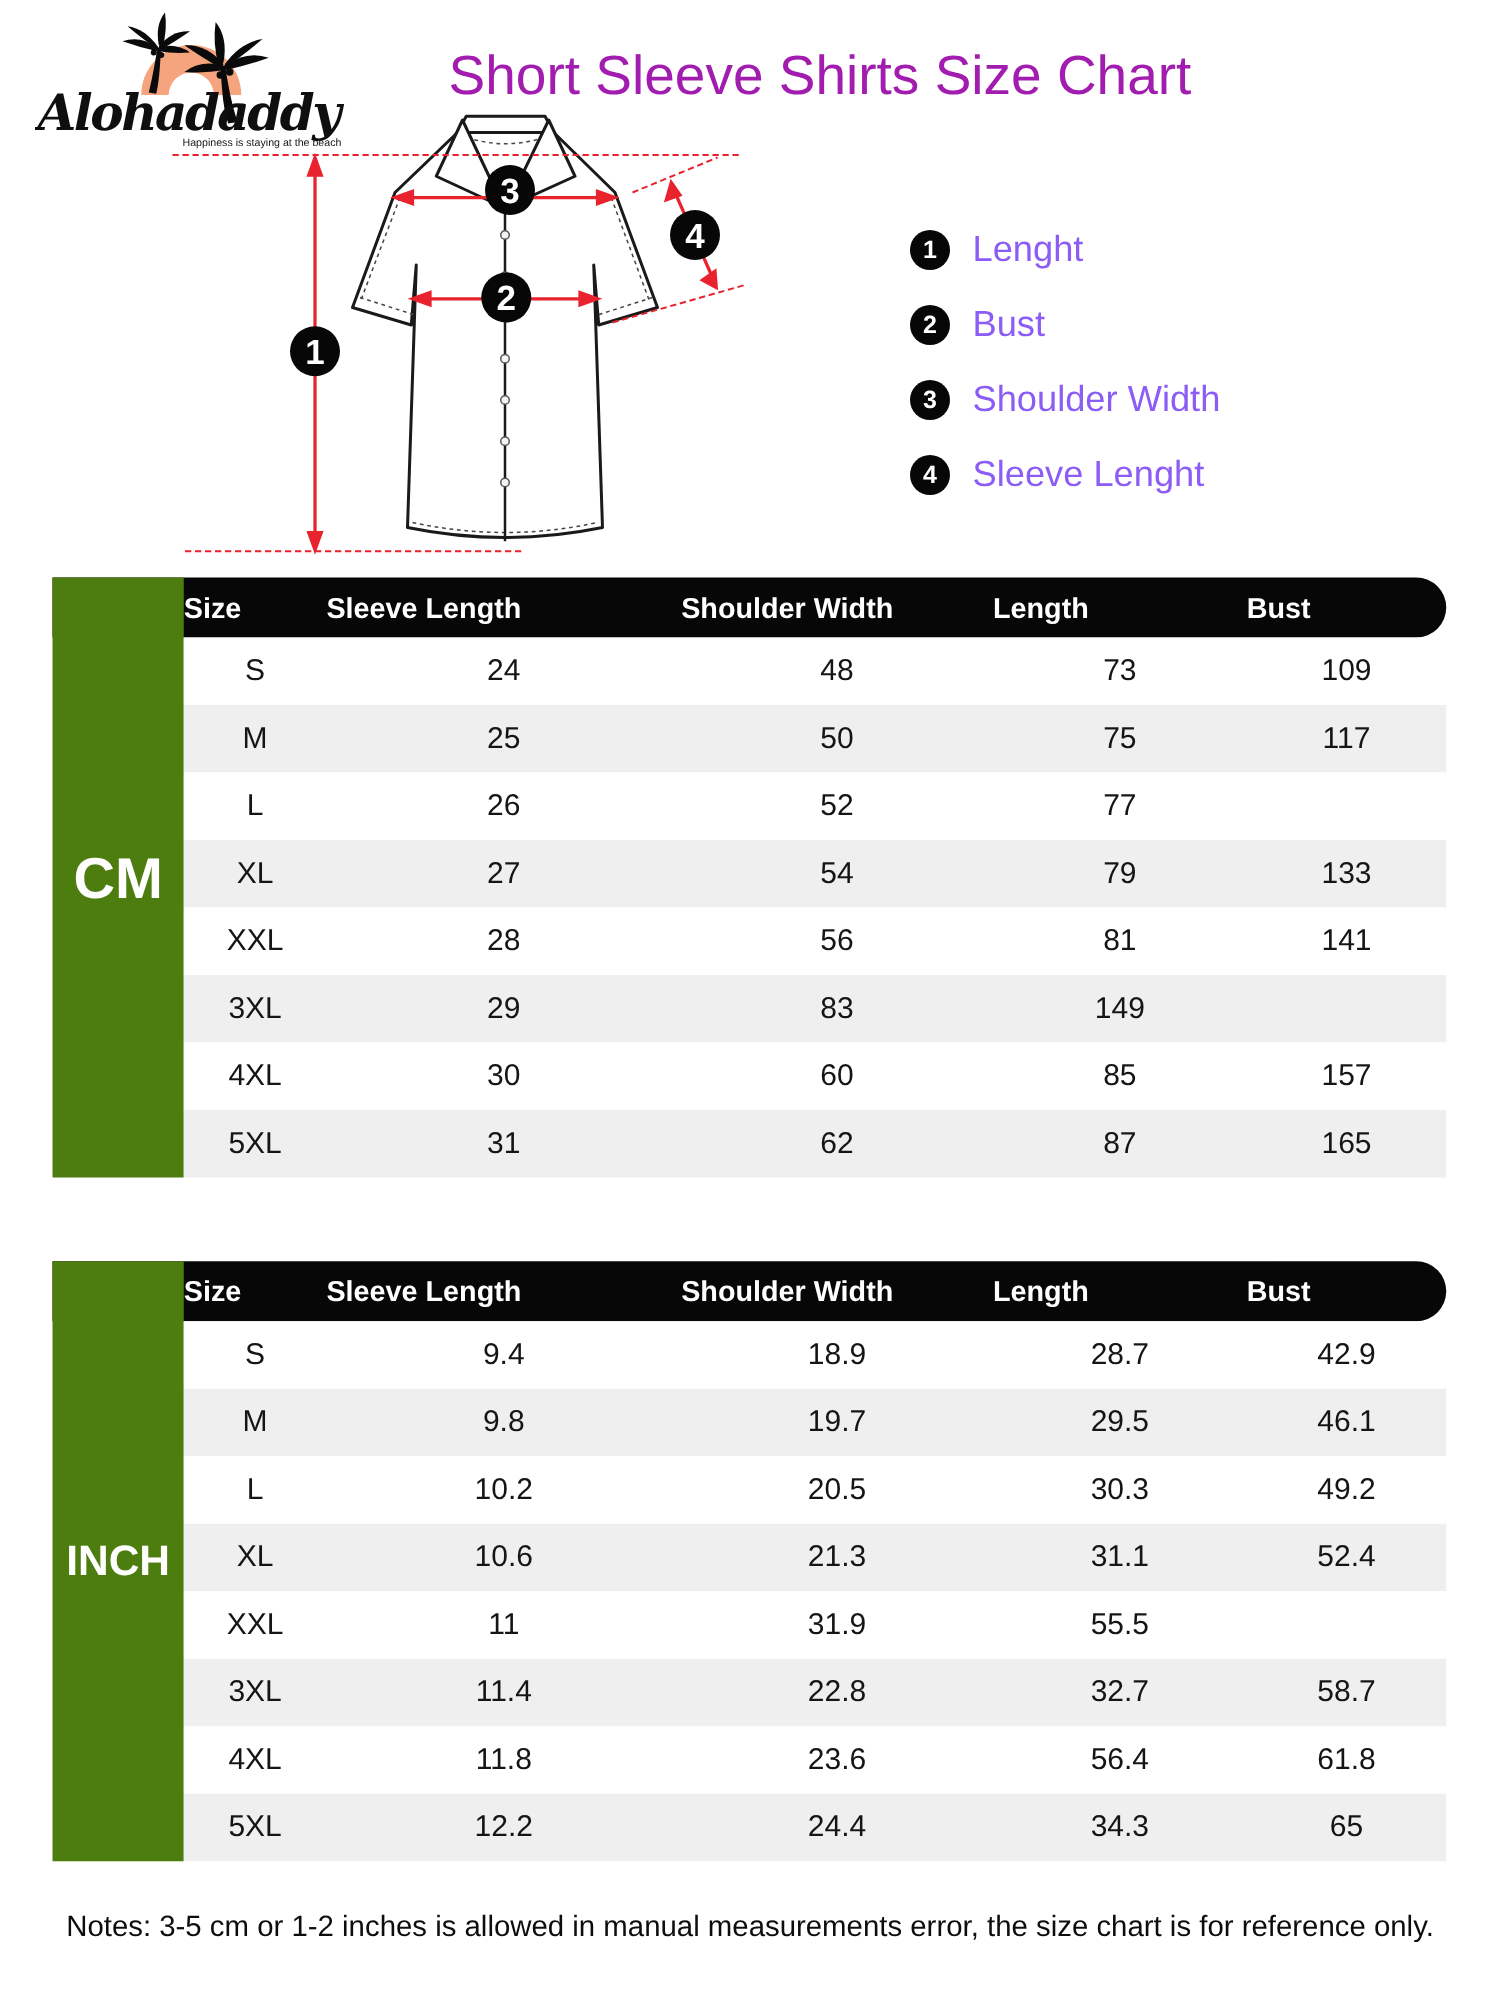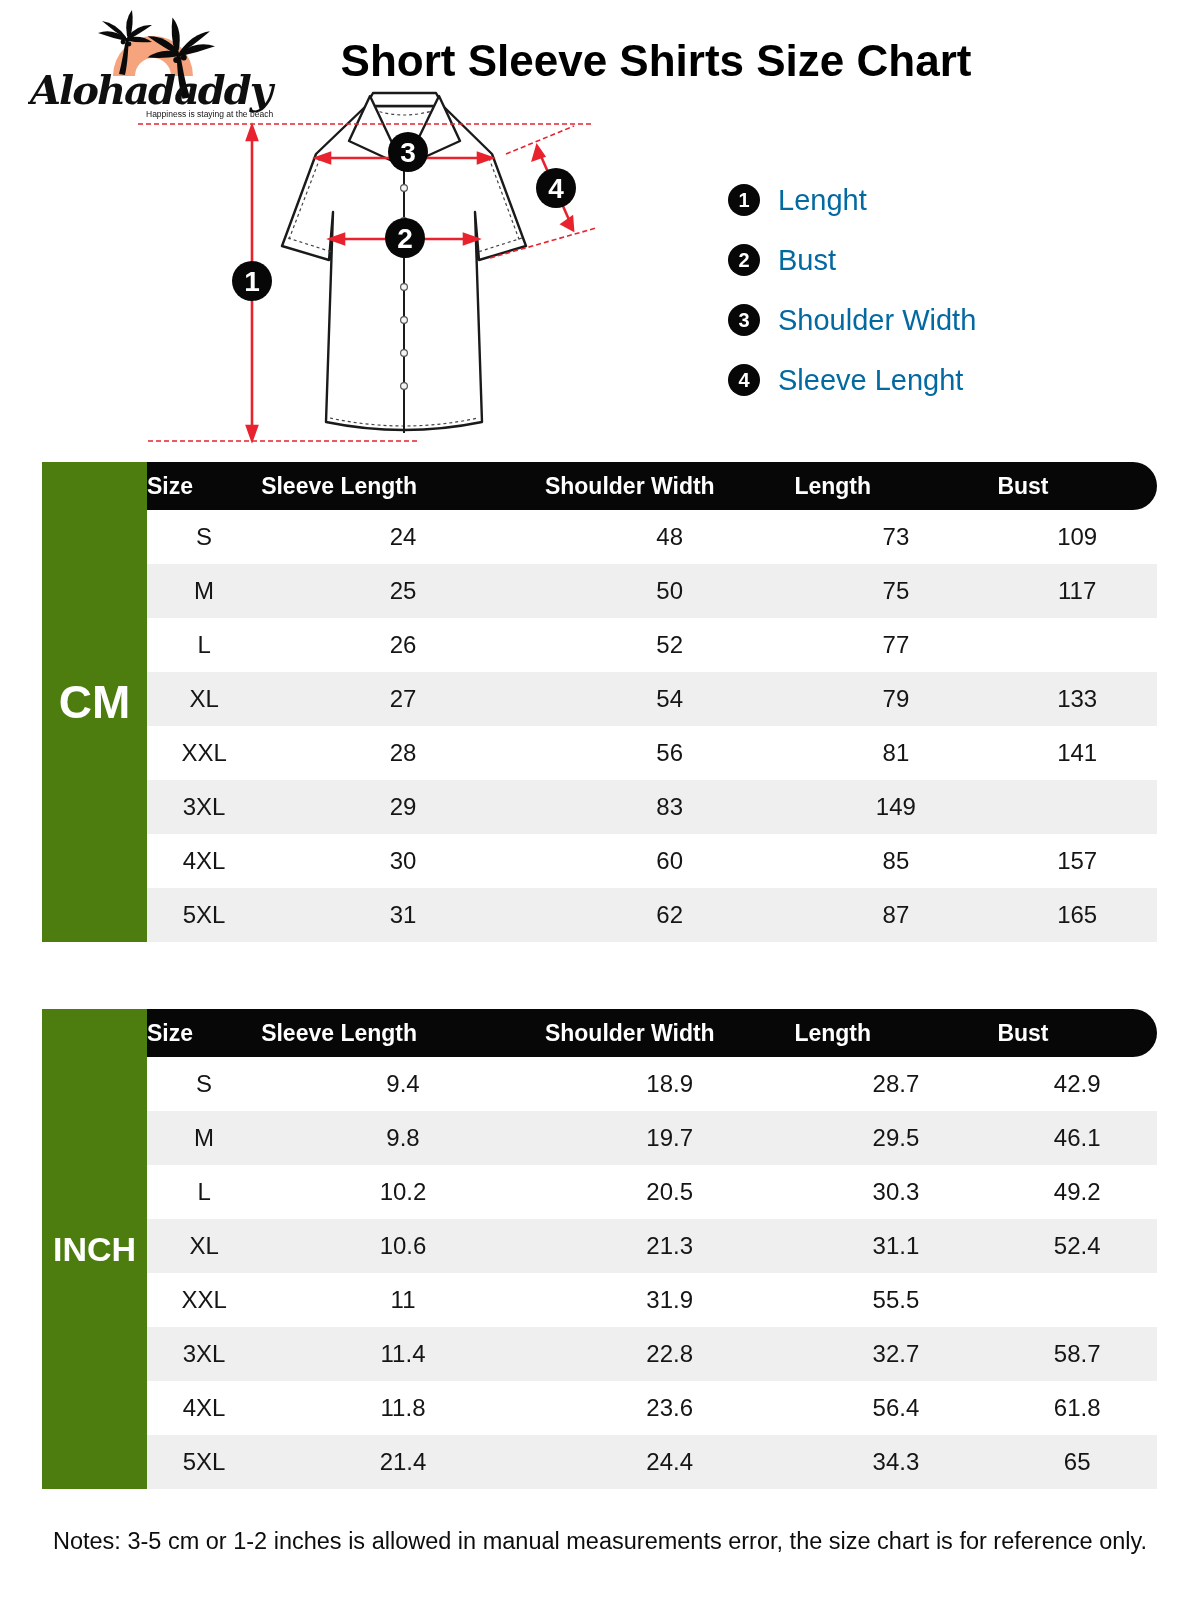--- a/index.html
+++ b/index.html
@@ -2,31 +2,31 @@
 <html><head>
 <meta charset="utf-8">
 <style>
   html,body{margin:0;padding:0;background:#ffffff;}
   body{font-family:"Liberation Sans", sans-serif;color:#111;}
   .page{position:relative;width:1200px;height:1600px;background:#fff;overflow:hidden;}
 
   
   .logo{position:absolute;left:28px;top:6px;width:250px;height:118px;}
   .title{position:absolute;left:300px;top:36px;width:712px;text-align:center;
-         font-size:44px;font-weight:bold;color:#000000;letter-spacing:0px;}
+         font-size:44px;font-weight:normal;color:#a21caf;letter-spacing:0px;}
 
   
   .diagram{position:absolute;left:130px;top:88px;width:470px;height:362px;}
 
   
   .legend{position:absolute;left:728px;top:183px;}
   .legend-item{display:flex;align-items:center;height:34px;margin-bottom:26px;}
   .legend-bullet{width:32px;height:32px;border-radius:50%;background:#070707;color:#fff;
     display:flex;align-items:center;justify-content:center;font-size:20px;font-weight:bold;flex:0 0 32px;}
-  .legend-label{margin-left:18px;font-size:29px;color:#0369a1;}
+  .legend-label{margin-left:18px;font-size:29px;color:#8b5cf6;}
 
   
   .size-table{position:absolute;left:42px;width:1115px;height:480px;}
   .size-table .side{position:absolute;left:0;top:0;bottom:0;width:105px;background:#4d7c0f;
     display:flex;align-items:center;justify-content:center;color:#fff;font-weight:bold;}
   .size-table.cm .side{font-size:46px;}
   .size-table.inch .side{font-size:34px;letter-spacing:0px;}
   .size-table .thead{position:absolute;left:0;top:0;right:0;height:48px;background:#070707;
     border-radius:0 24px 24px 0;}
   .size-table .thead-inner{margin-left:105px;height:48px;display:grid;
@@ -296,21 +296,21 @@
         </div>
         <div class="trow">
           <div class="tcell">4XL</div>
           <div class="tcell">11.8</div>
           <div class="tcell">23.6</div>
           <div class="tcell">56.4</div>
           <div class="tcell">61.8</div>
         </div>
         <div class="trow alt">
           <div class="tcell">5XL</div>
-          <div class="tcell">21.4</div>
+          <div class="tcell">12.2</div>
           <div class="tcell">24.4</div>
           <div class="tcell">34.3</div>
           <div class="tcell">65</div>
         </div>
       </div>
   </div>
 
   <div class="note">Notes: 3-5 cm or 1-2 inches is allowed in manual measurements error, the size chart is for reference only.</div>
 
 </div>

